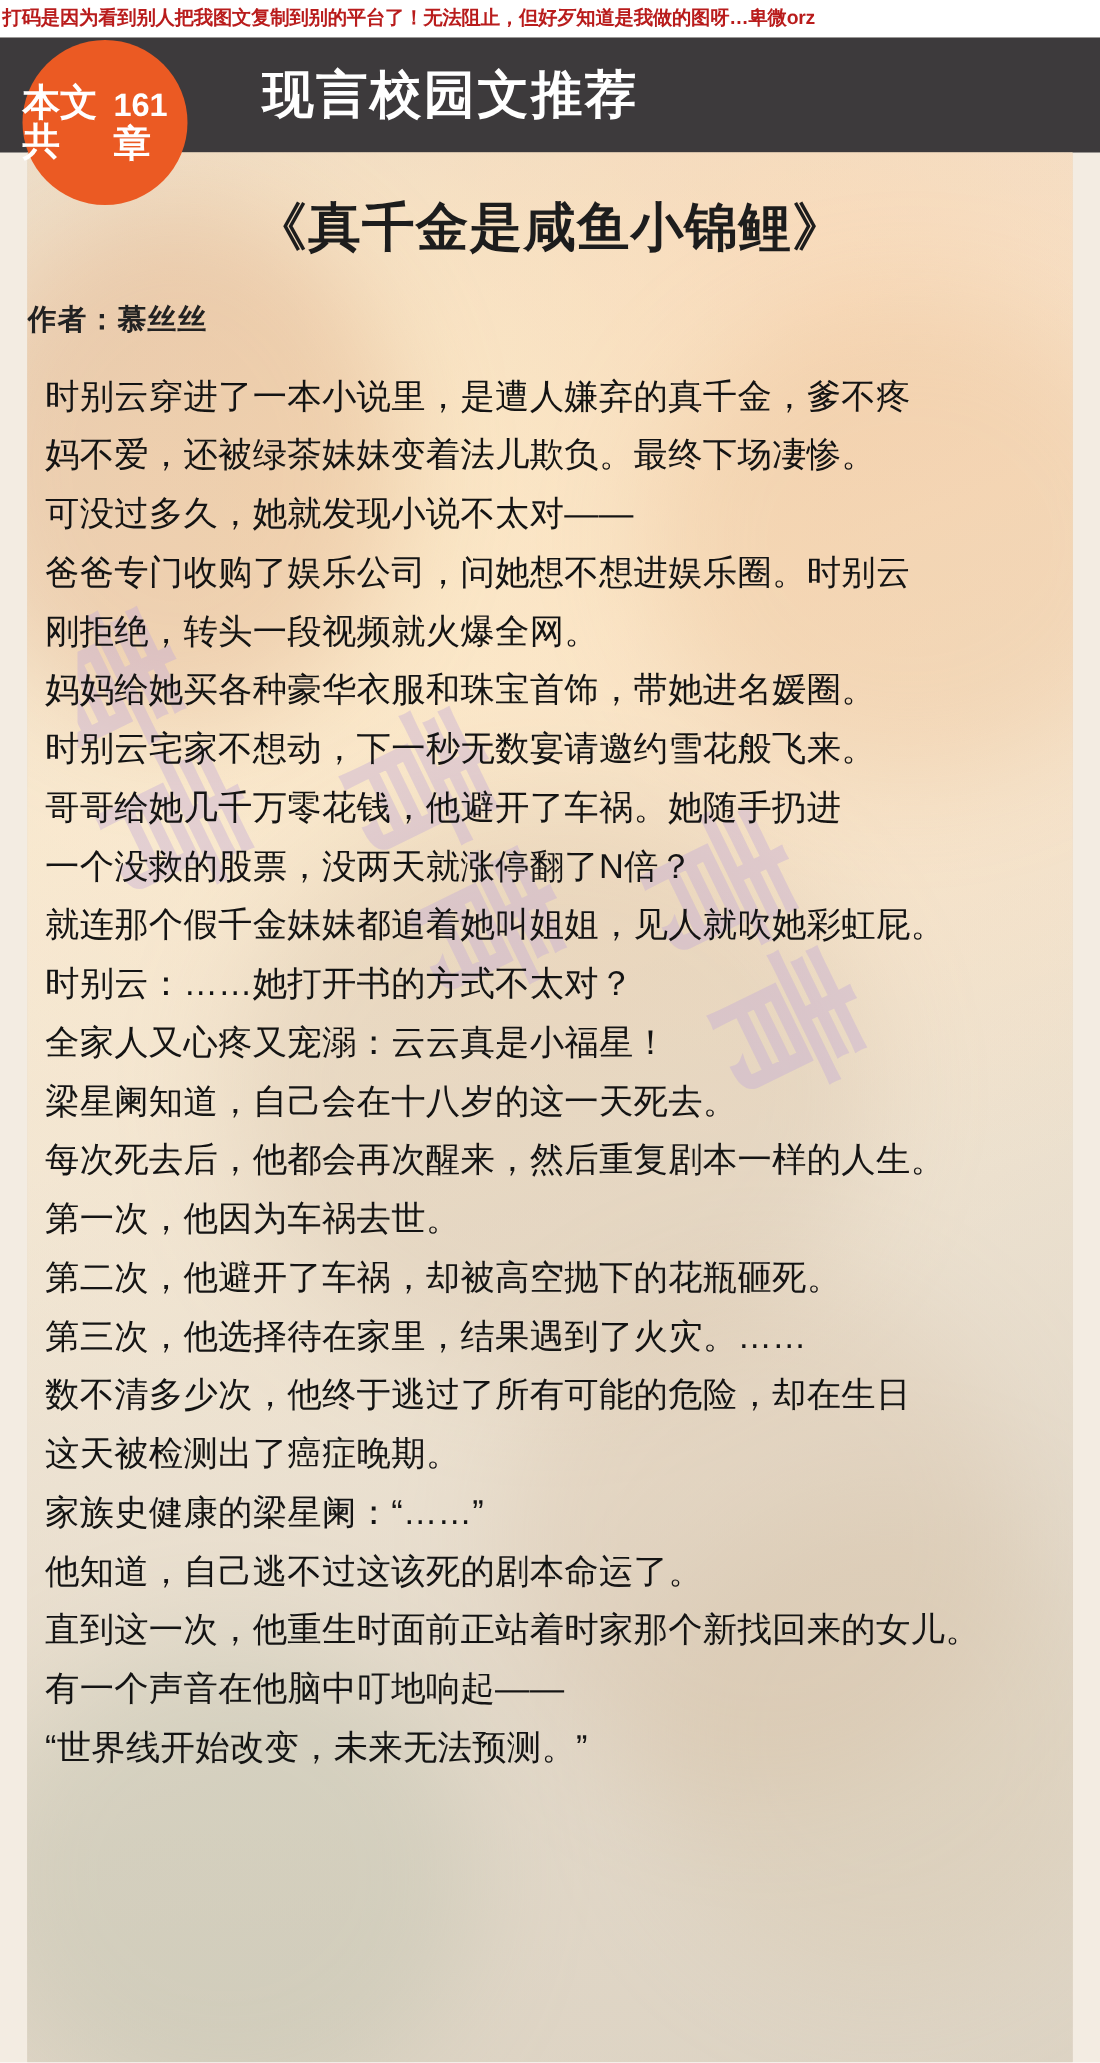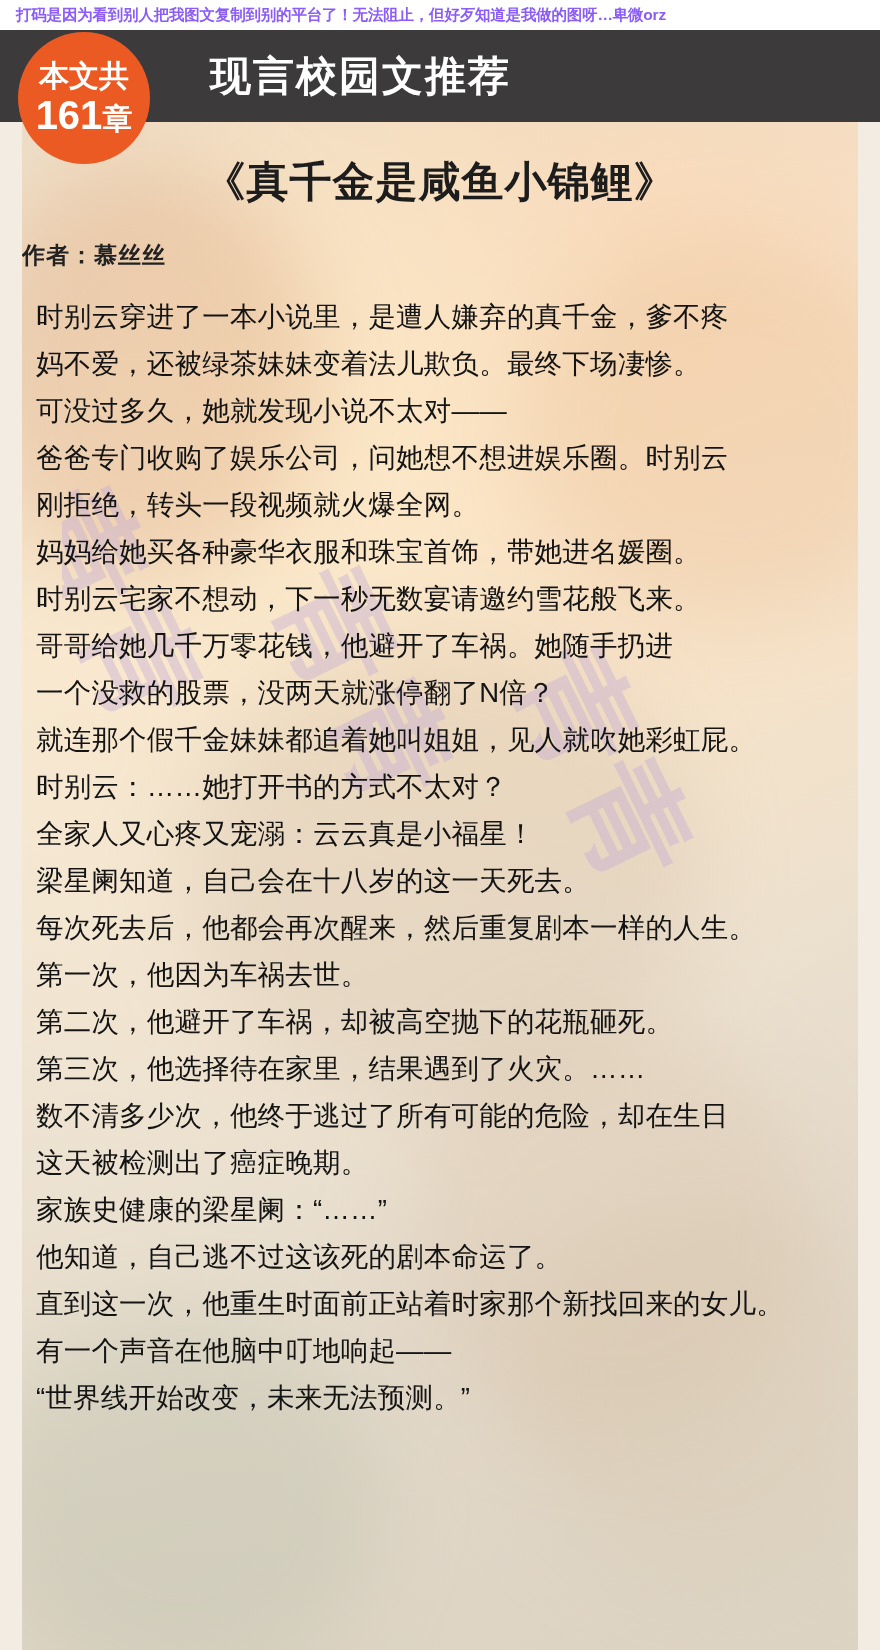--- a/index.html
+++ b/index.html
@@ -22,27 +22,27 @@
     overflow: hidden;
   }
 
   
   .notice-bar {
     position: absolute;
     left: 0; top: 0;
     width: 880px;
     height: 30px;
     background: #ffffff;
-    color: #8b5cf6;
+    color: #b91c1c;
     font-size: 15.5px;
     line-height: 30px;
     white-space: nowrap;
     overflow: hidden;
     letter-spacing: -0.2px;
-    padding-left: 16px;
+    padding-left: 2px;
     box-sizing: border-box;
     font-weight: 600;
   }
 
   
   .header {
     position: absolute;
     left: 0; top: 30px;
     width: 880px;
     height: 92px;
@@ -65,38 +65,38 @@
     position: absolute;
     left: 18px;
     top: 32px;
     width: 132px;
     height: 132px;
     border-radius: 50%;
     background: #eb5a23;
     box-shadow: 0 0 0 3px rgba(255,255,255,0.0);
     z-index: 5;
     display: flex;
-    flex-direction: column;
+    flex-direction: row;
     align-items: center;
     justify-content: center;
     color: #ffffff;
     line-height: 1.05;
   }
   .badge-line1 {
     font-size: 30px;
     font-weight: 700;
     letter-spacing: 0px;
   }
   .badge-line2 {
     font-size: 30px;
     font-weight: 700;
     letter-spacing: 0px;
     margin-top: 3px;
   }
-  .badge-line2 .num { font-size: 40px; margin-top: 32px; }
+  .badge-line2 .num { font-size: 26px; margin-top: 32px; }
 
   
   .content {
     position: absolute;
     left: 22px;
     top: 122px;
     width: 836px;
     height: 1528px;
     overflow: hidden;
     background:

